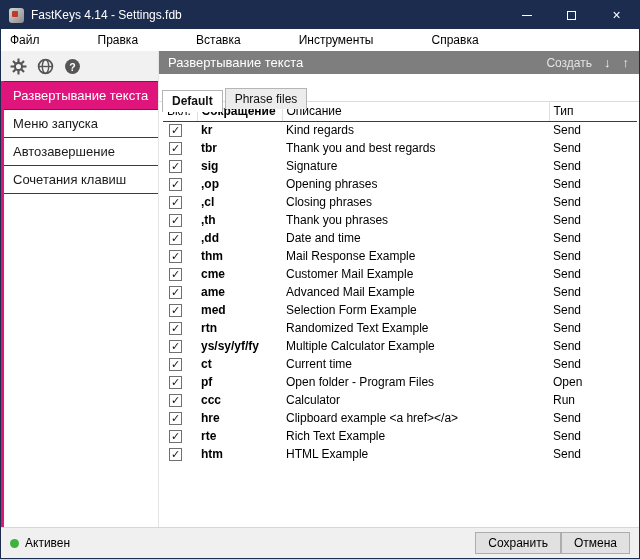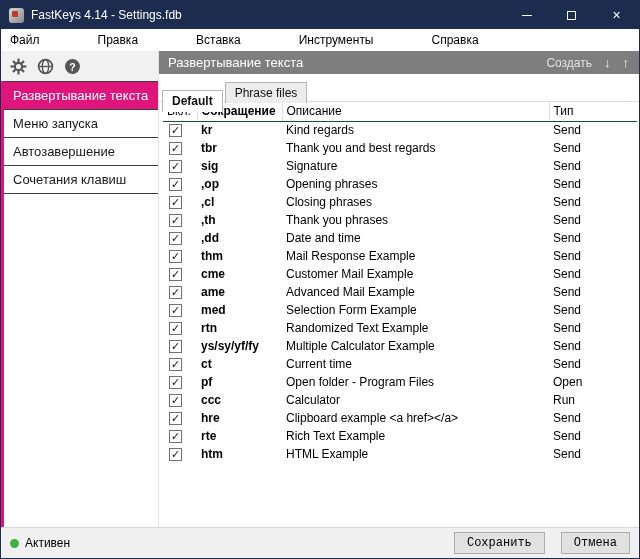--- a/index.html
+++ b/index.html
@@ -76,21 +76,21 @@
   }
   .main-header .create{ margin-left:auto; font-size:12px; color:#e3e3e3; }
   .main-header .arrow{ font-size:13px; color:#f2f2f2; margin-left:12px; }
   .tabs{
     display:flex; align-items:flex-end; padding:5px 0 0 3px;
     border-bottom:1px solid #dcdcdc; flex:0 0 auto;
   }
   .tab{
     font-size:12px; padding:3px 9px 3px 9px; background:#ececec;
     border:1px solid #b5b5b5; border-bottom:none; margin-right:2px;
-    position:relative; top:2px; color:#111;
+    position:relative; top:8px; color:#111;
   }
   .tab.active{ background:#fff; font-weight:bold; padding-bottom:4px; top:11px; }
   .table-wrap{ flex:1 1 auto; overflow:hidden; padding:0 2px 0 4px; }
   table{ border-collapse:collapse; width:100%; table-layout:fixed; }
   th{
     font-size:12px; font-weight:normal; text-align:left; color:#000;
     border-right:1px solid #e0e0e0; border-bottom:1px solid #14532d;
     padding:2px 4px; height:19px; white-space:nowrap; overflow:hidden;
   }
   th:last-child{ border-right:none; }
@@ -108,21 +108,21 @@
   }
   
   .statusbar{
     height:31px; flex:0 0 31px; background:#f0f0f0; border-top:1px solid #d7d7d7;
     display:flex; align-items:center; padding:0 9px; font-size:12px; color:#000;
   }
   .status-dot{
     width:9px; height:9px; border-radius:50%; background:var(--statusgreen);
     display:inline-block; margin-right:6px;
   }
-  .sb-buttons{ margin-left:auto; display:flex; gap:16px;font-family:Liberation Mono, monospace; }
+  .sb-buttons{ margin-left:auto; display:flex; gap:0; }
   .sb-btn{
     min-width:66px; height:22px; background:#e1e1e1; border:1px solid #adadad;
     font-size:12px; font-family:inherit; padding:0 12px; color:#000;
   }
   svg{ display:block; }
 </style>
 </head>
 <body>
 
 <div class="window">

